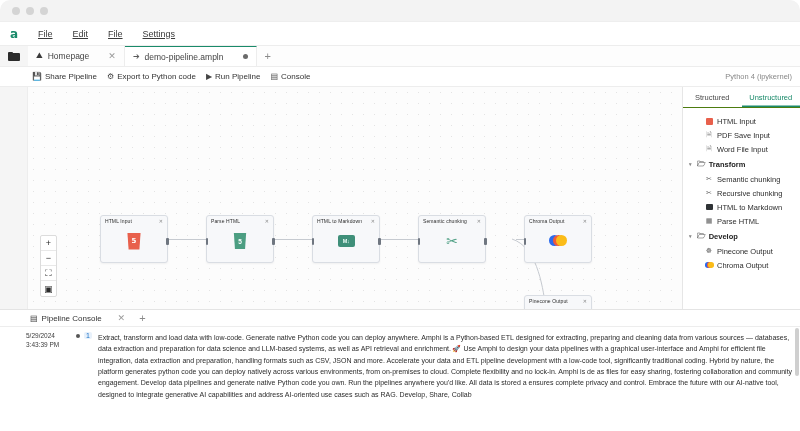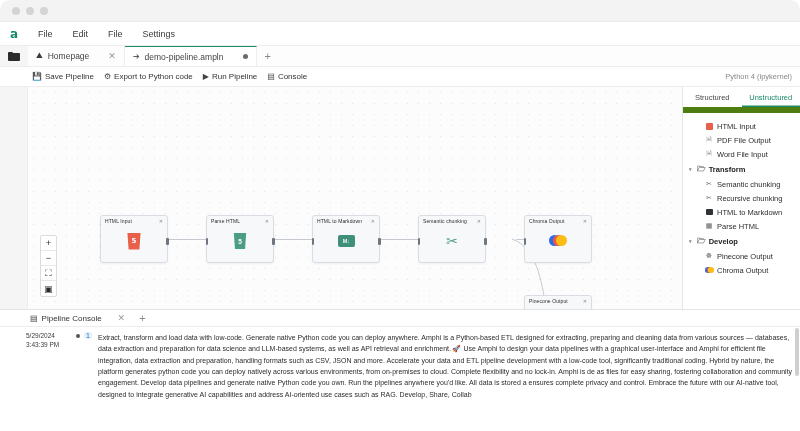--- a/index.html
+++ b/index.html
@@ -40,20 +40,21 @@
   }
   .logo-a {
     font-size: 12px; color: #1a8a6a; font-weight: 600;
     font-family: "DejaVu Sans", sans-serif;
     line-height: 1;
   }
   .menu-item {
     font-size: 9px; color: #3a3a3a;
     padding: 4px 10px;
     white-space: nowrap;
+    text-decoration: underline;
   }
 
   
   .tabbar {
     height: 21px;
     display: flex; align-items: stretch;
     border-bottom: 1px solid #ededed;
     background: #fdfdfd;
   }
   .left-rail-cell {
@@ -210,21 +211,21 @@
   }
   .zoom-btn:last-child { border-bottom: none; }
 
   
   .right-panel {
     width: 118px;
     background: #ffffff;
     border-left: 1px solid #e6e6e6;
     display: flex; flex-direction: column;
   }
-  .panel-tabs { display: flex; border-bottom: 6px solid #4d7c0f; }
+  .panel-tabs { display: flex; border-bottom: 1px solid #4d7c0f; }
   .panel-tab {
     flex: 1; text-align: center; font-size: 7.5px;
     padding: 6px 0 5px 0; color: #4a4a4a;
   }
   .panel-tab.active { color: #1a8a6a; box-shadow: inset 0 -1.5px 0 #1a8a6a; }
   .tree { padding: 6px 0 0 0; overflow: hidden; }
   .tree-group {
     display: flex; align-items: center; gap: 3px;
     padding: 2.5px 4px 2.5px 6px;
     font-size: 7.5px; color: #222; font-weight: 700;
@@ -326,21 +327,21 @@
       <span class="pipe-ico">➔</span>
       <span>demo-pipeline.ampln</span>
       <span class="tab-dot"></span>
     </div>
     <div class="tab-add">+</div>
   </div>
 
   <div class="toolbar">
     <div class="tb-btn">
       <span class="tb-glyph">💾</span>
-      <span>Save Pipeline</span>
+      <span>Share Pipeline</span>
     </div>
     <div class="tb-btn">
       <span class="tb-glyph">⚙</span>
       <span>Export to Python code</span>
     </div>
     <div class="tb-btn">
       <span class="tb-glyph">▶</span>
       <span>Run Pipeline</span>
     </div>
     <div class="tb-btn">
@@ -466,21 +467,21 @@
       <div class="tree">
 
         <div class="tree-item">
           <span class="ti-ico">
               <i class="sq-red"></i>
             </span>
           <span>HTML Input</span>
         </div>
         <div class="tree-item">
           <span class="ti-ico">🗎</span>
-          <span>PDF File Output</span>
+          <span>PDF Save Input</span>
         </div>
         <div class="tree-item">
           <span class="ti-ico">🗎</span>
           <span>Word File Input</span>
         </div>
 
         <div class="tree-group">
           <span class="caret">▾</span>
           <span class="grp-folder">🗁</span>
           <span>Transform</span>

